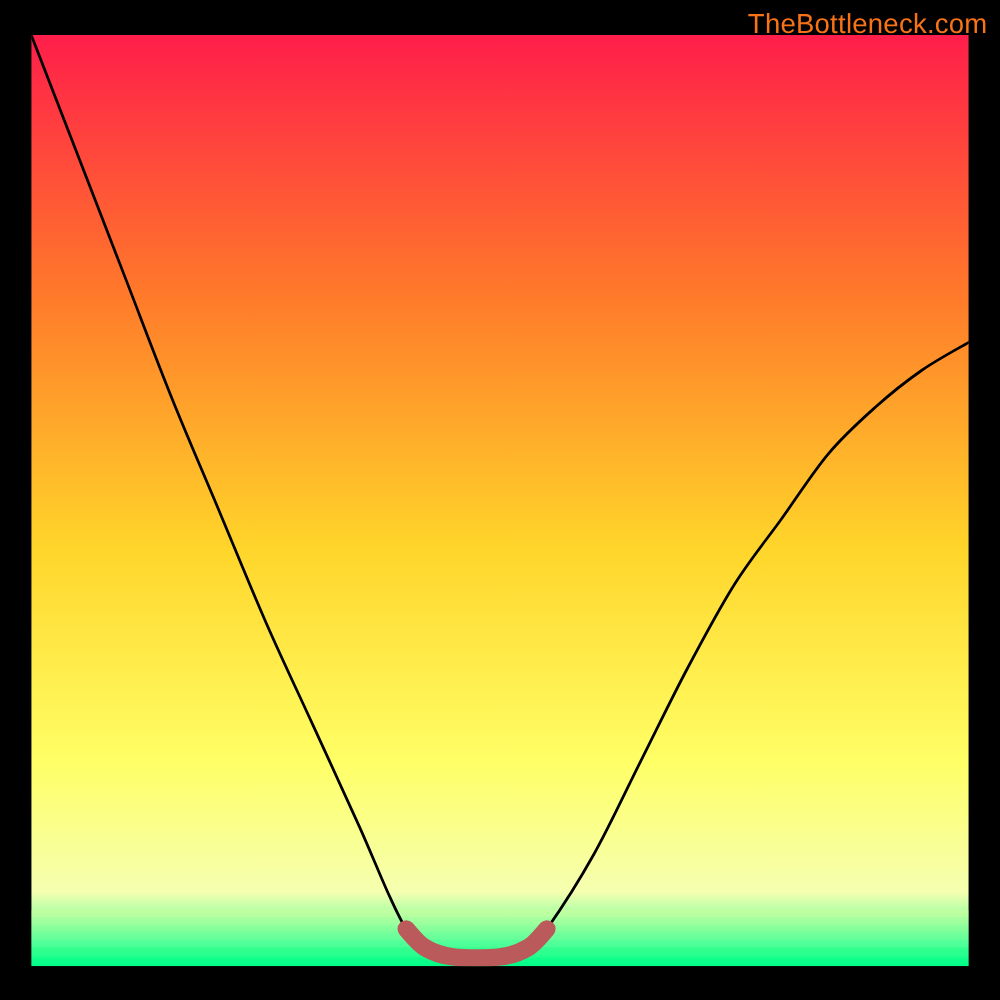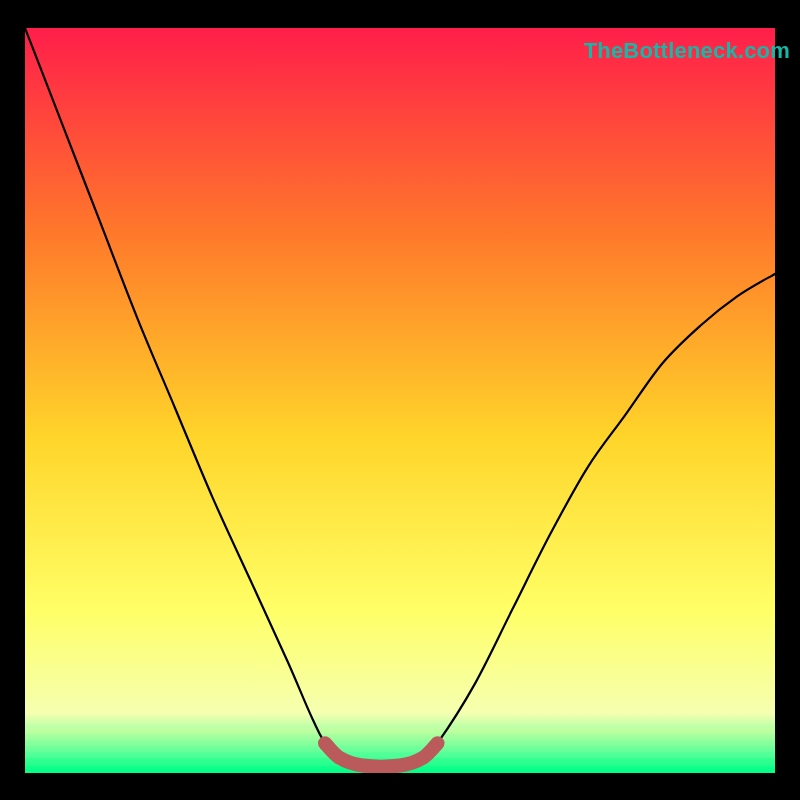--- a/index.html
+++ b/index.html
@@ -15,26 +15,25 @@
     position: relative;
     width: 800px;
     height: 800px;
     background: #000;
   }
   .watermark {
     position: absolute;
     top: 6px;
     right: 10px;
     font-size: 22px;
-    font-weight: 700;
-    color: #14b8a6;
+    font-weight: 400;
+    color: #f97316;
     letter-spacing: 0.2px;
     z-index: 10;
     user-select: none;
-    margin-top: 32px;
   }
   .plot-wrap {
     position: absolute;
     left: 25px;
     top: 28px;
     width: 750px;
     height: 745px;
   }
   svg.plot {
     width: 750px;

